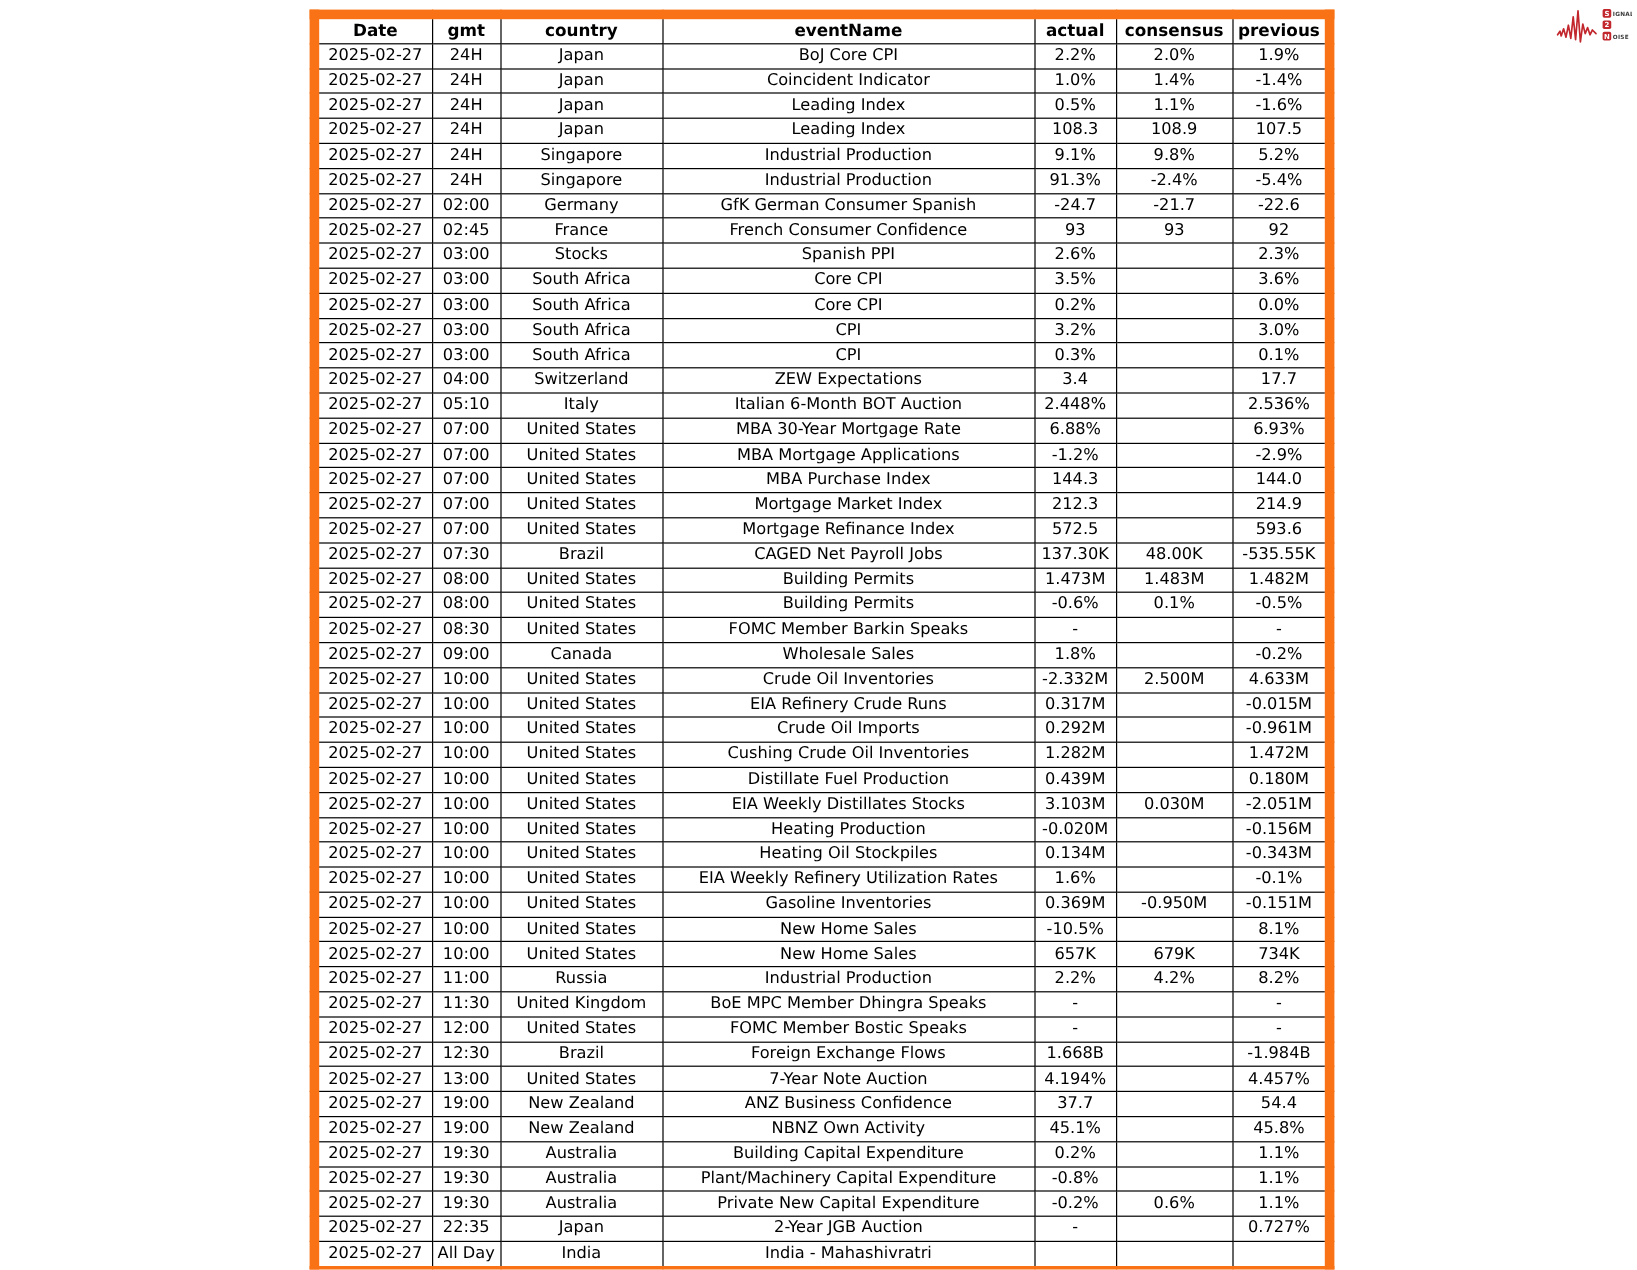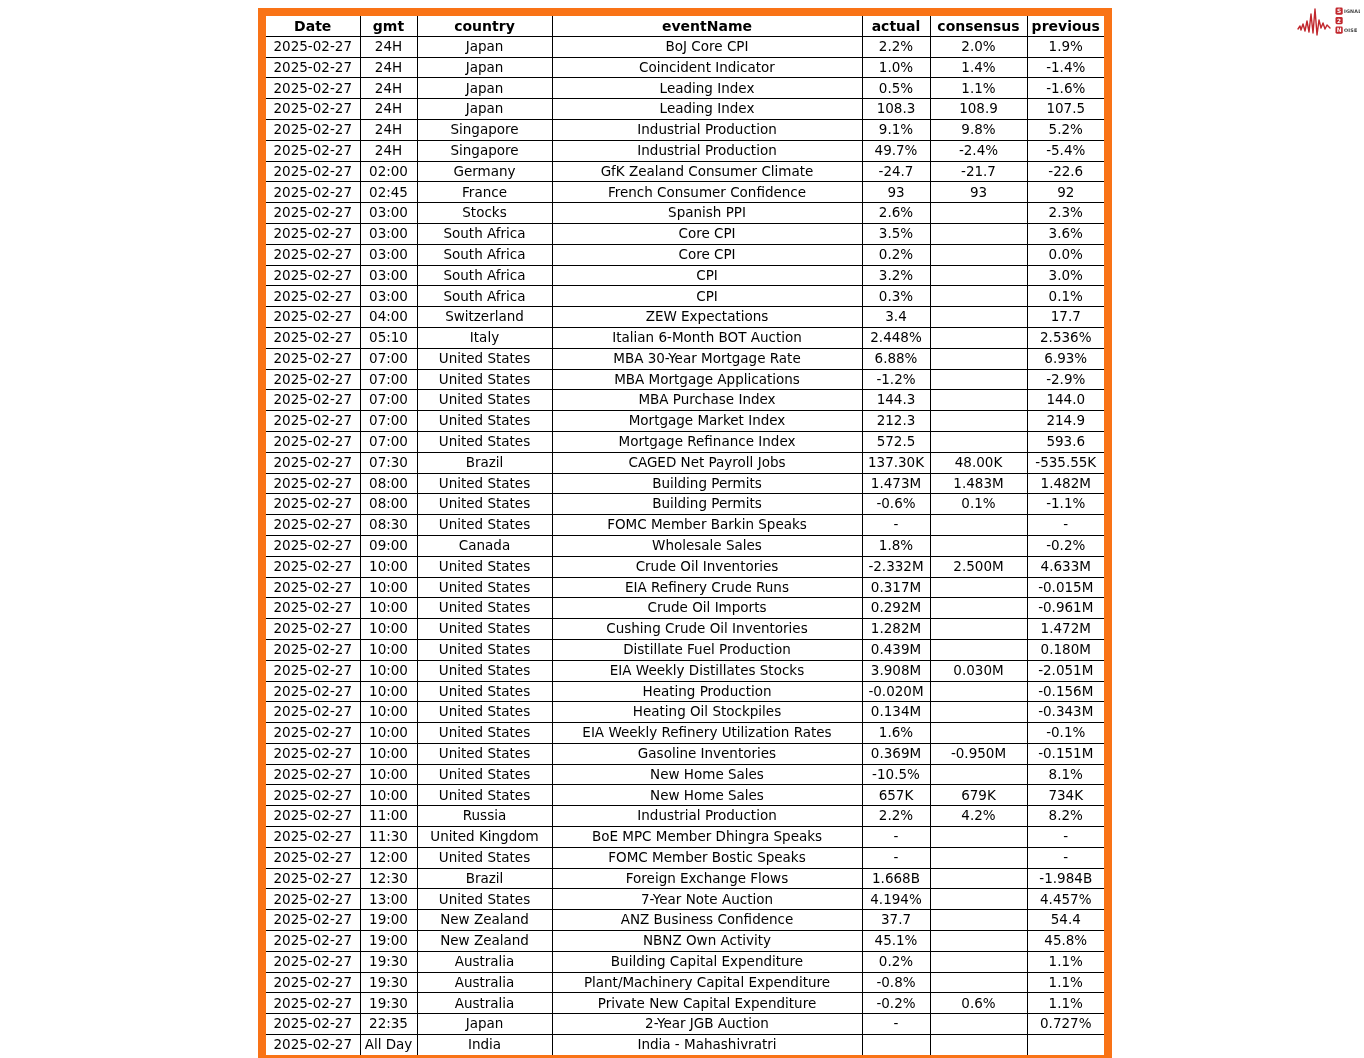--- a/index.html
+++ b/index.html
@@ -119,29 +119,29 @@
           <td>Industrial Production</td>
           <td>9.1%</td>
           <td>9.8%</td>
           <td>5.2%</td>
         </tr>
         <tr>
           <td>2025-02-27</td>
           <td>24H</td>
           <td>Singapore</td>
           <td>Industrial Production</td>
-          <td>49.7%</td>
+          <td>91.3%</td>
           <td>-2.4%</td>
           <td>-5.4%</td>
         </tr>
         <tr>
           <td>2025-02-27</td>
           <td>02:00</td>
           <td>Germany</td>
-          <td>GfK Zealand Consumer Climate</td>
+          <td>GfK German Consumer Spanish</td>
           <td>-24.7</td>
           <td>-21.7</td>
           <td>-22.6</td>
         </tr>
         <tr>
           <td>2025-02-27</td>
           <td>02:45</td>
           <td>France</td>
           <td>French Consumer Confidence</td>
           <td>93</td>
@@ -274,21 +274,21 @@
           <td>1.483M</td>
           <td>1.482M</td>
         </tr>
         <tr>
           <td>2025-02-27</td>
           <td>08:00</td>
           <td>United States</td>
           <td>Building Permits</td>
           <td>-0.6%</td>
           <td>0.1%</td>
-          <td>-1.1%</td>
+          <td>-0.5%</td>
         </tr>
         <tr>
           <td>2025-02-27</td>
           <td>08:30</td>
           <td>United States</td>
           <td>FOMC Member Barkin Speaks</td>
           <td>-</td>
           <td></td>
           <td>-</td>
         </tr>
@@ -344,21 +344,21 @@
           <td>Distillate Fuel Production</td>
           <td>0.439M</td>
           <td></td>
           <td>0.180M</td>
         </tr>
         <tr>
           <td>2025-02-27</td>
           <td>10:00</td>
           <td>United States</td>
           <td>EIA Weekly Distillates Stocks</td>
-          <td>3.908M</td>
+          <td>3.103M</td>
           <td>0.030M</td>
           <td>-2.051M</td>
         </tr>
         <tr>
           <td>2025-02-27</td>
           <td>10:00</td>
           <td>United States</td>
           <td>Heating Production</td>
           <td>-0.020M</td>
           <td></td>

